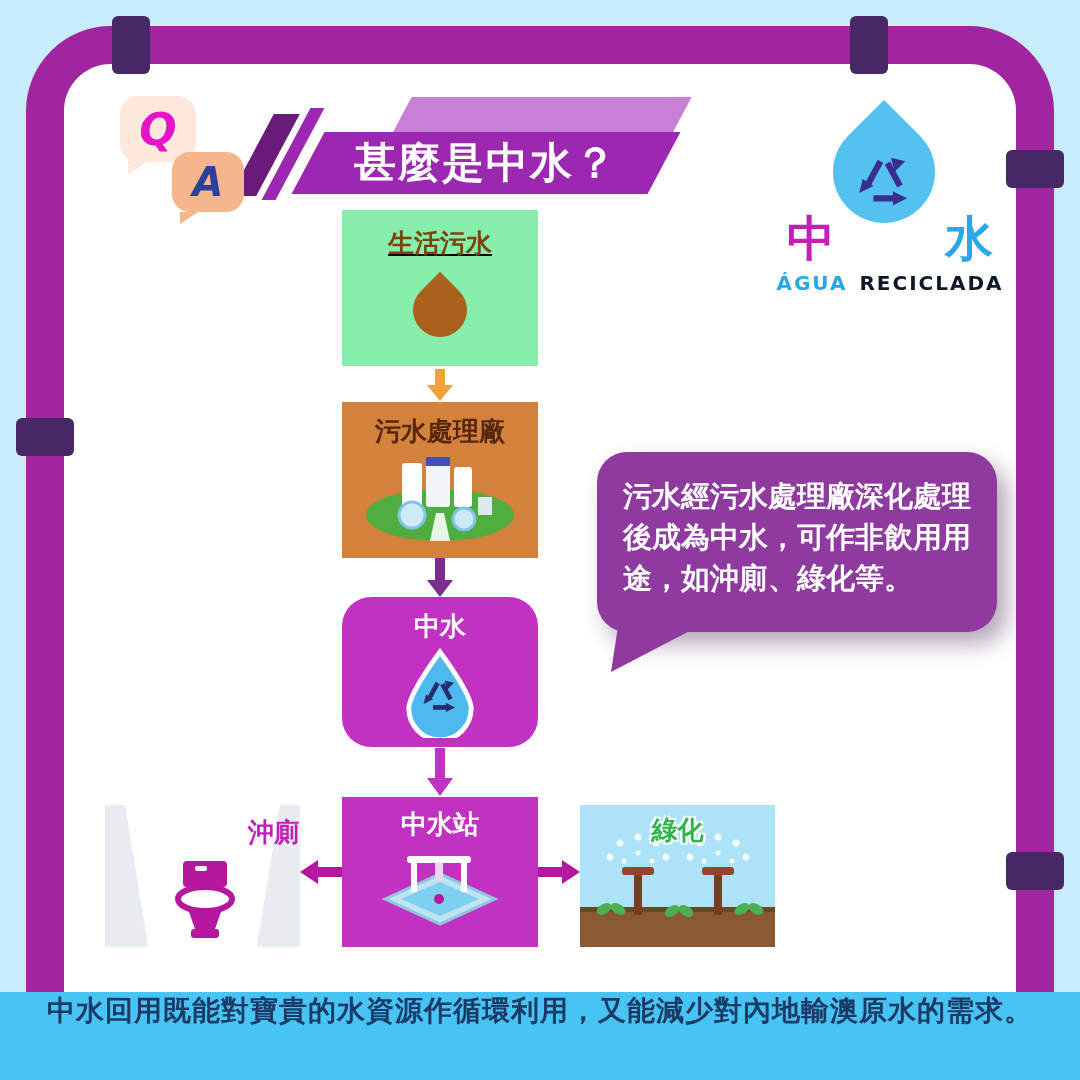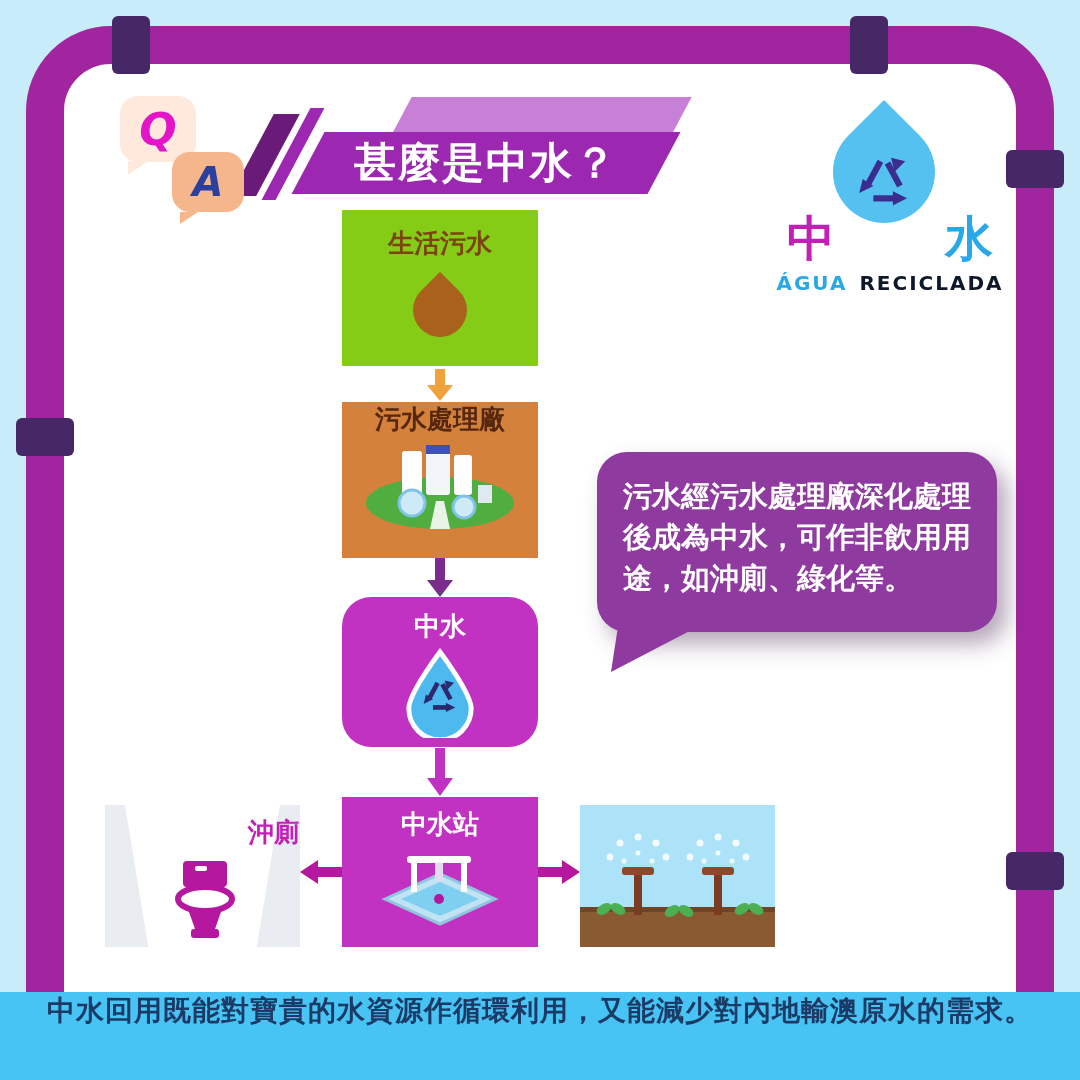--- a/index.html
+++ b/index.html
@@ -47,24 +47,24 @@
   .logo-char-left { left:12px; color:#c41fb5; }
   .logo-char-right { right:12px; color:#29a8e8; }
   .logo-sub { position:absolute; left:0; top:176px; width:100%; display:flex; justify-content:center; gap:12px;
     font-size:20px; font-weight:bold; letter-spacing:2px; }
   .logo-sub .w1 { color:#29a8e8; }
   .logo-sub .w2 { color:#0f172a; }
 
   
   .flow-box { position:absolute; left:342px; width:196px; display:flex; flex-direction:column; align-items:center; }
   .flow-label { font-weight:bold; font-size:26px; }
-  .box1 { top:210px; height:156px; background:#84cc16; }
+  .box1 { top:210px; height:156px; background:#86efac;text-decoration:underline; }
   .box1 .flow-label { margin-top:16px; color:#7c430c; }
   .box2 { top:402px; height:156px; background:#d4813b; }
-  .box2 .flow-label { color:#56270d; }
+  .box2 .flow-label { margin-top:12px; color:#56270d; }
   .box3 { top:597px; height:150px; background:#c232c2;border-radius:29px; }
   .box3 .flow-label { margin-top:12px; color:#ffffff; }
   .box4 { top:797px; height:150px; background:#c232c2; }
   .box4 .flow-label { margin-top:10px; color:#ffffff; }
   .drop-shape { width:54px; height:54px; margin-top:22px; background:#a9611c;
     border-radius:0 50% 50% 50%; transform:rotate(45deg); }
 
   
   .arrow-v { position:absolute; left:427px; width:26px; }
   .arrow-v .shaft { position:absolute; left:8px; top:0; width:10px; }
@@ -276,20 +276,21 @@
       <rect x="122" y="62" width="32" height="8" rx="3" fill="#94452c"></rect>
       <g fill="#4caf50">
         <ellipse cx="24" cy="104" rx="8" ry="5" transform="rotate(-30 24 104)"></ellipse>
         <ellipse cx="38" cy="104" rx="8" ry="5" transform="rotate(30 38 104)"></ellipse>
         <ellipse cx="92" cy="106" rx="8" ry="5" transform="rotate(-30 92 106)"></ellipse>
         <ellipse cx="106" cy="106" rx="8" ry="5" transform="rotate(30 106 106)"></ellipse>
         <ellipse cx="162" cy="104" rx="8" ry="5" transform="rotate(-30 162 104)"></ellipse>
         <ellipse cx="176" cy="104" rx="8" ry="5" transform="rotate(30 176 104)"></ellipse>
       </g>
     </svg>
+    <div class="green-label">綠化</div>
   </div>
 
   <div class="speech">
     <span>污水經污水處理廠深化處理後成為中水，可作非飲用用途，如沖廁、綠化等。</span>
     <div class="speech-tail"></div>
   </div>
 
   <div class="footer">
     <span class="footer-text">中水回用既能對寶貴的水資源作循環利用，又能減少對內地輸澳原水的需求。</span>
   </div>

